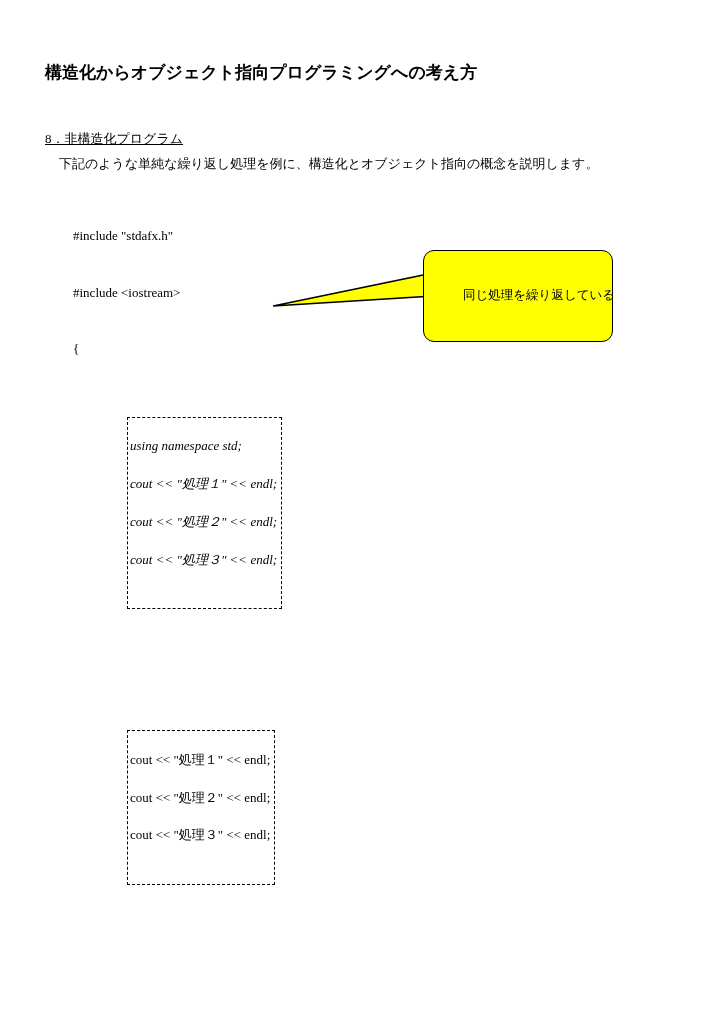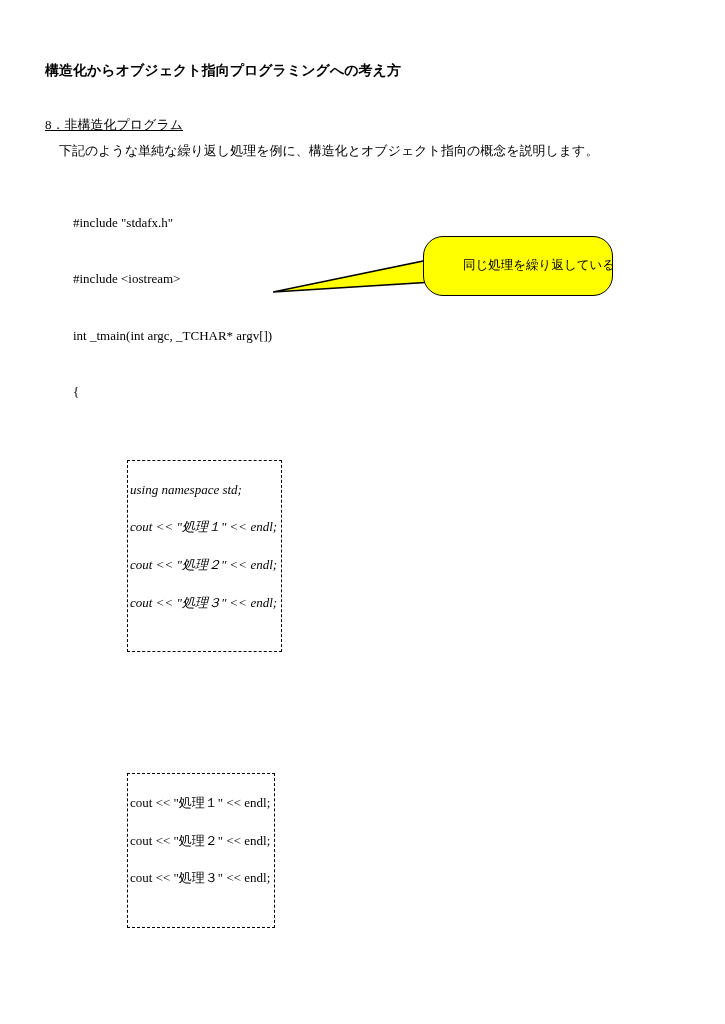--- a/index.html
+++ b/index.html
@@ -15,22 +15,22 @@
   }
   .page {
     position: relative;
     padding: 60px 45px 60px 45px;
     width: 725px;
     min-height: 1024px;
   }
   .title {
     font-family: "MS Gothic", "Hiragino Kaku Gothic Pro", sans-serif;
     font-weight: bold;
-    font-size: 14px;
-    margin-bottom: 34px;
+    font-size: 17px;
+    margin-bottom: 43px;
   }
   .section-heading {
     text-decoration: underline;
     margin-bottom: 1px;
   }
   .para {
     margin-left: 14px;
     margin-bottom: 16px;
     margin-top: 6px;
   }
@@ -48,42 +48,41 @@
     display: inline-block;
     padding: 1px 4px;
     margin-left: 28px;
     margin-top: 1px;
     margin-bottom: 1px;
   }
   .callout {
     position: absolute;
     background: #ffff00;
     border: 1.5px solid #000;
-    border-radius: 20px;
-    padding: 0 14px;
+    border-radius: 11px;
+    padding: 16px 14px;
     font-size: 12.5px;
     line-height: 1.55;
     z-index: 4;
   }
 </style>
 </head>
 <body>
 
 <div class="page">
 
   <div class="title">構造化からオブジェクト指向プログラミングへの考え方</div>
 
   <div>
     <div class="section-heading">8．非構造化プログラム</div>
     <div class="para">下記のような単純な繰り返し処理を例に、構造化とオブジェクト指向の概念を説明します。</div>
 
     <div class="code-block" style="position:relative;">
       <div class="code-line">#include "stdafx.h"</div>
       <div class="code-line">#include &lt;iostream&gt;</div>
-      <div class="code-line">int _tmain(int argc, _TCHAR* argv[])</div>
       <div class="code-line">{</div>
       <div style="position:relative;font-style:italic;">
         <div class="dashed-group">
 <div style="margin-left:-28px;">        using namespace std;</div>
 <div style="margin-left:-28px;">        cout &lt;&lt; "処理１" &lt;&lt; endl;</div>
 <div style="margin-left:-28px;">        cout &lt;&lt; "処理２" &lt;&lt; endl;</div>
 <div style="margin-left:-28px;">        cout &lt;&lt; "処理３" &lt;&lt; endl;</div>
         </div>
       </div>
       <div style="height:6px;"></div>

